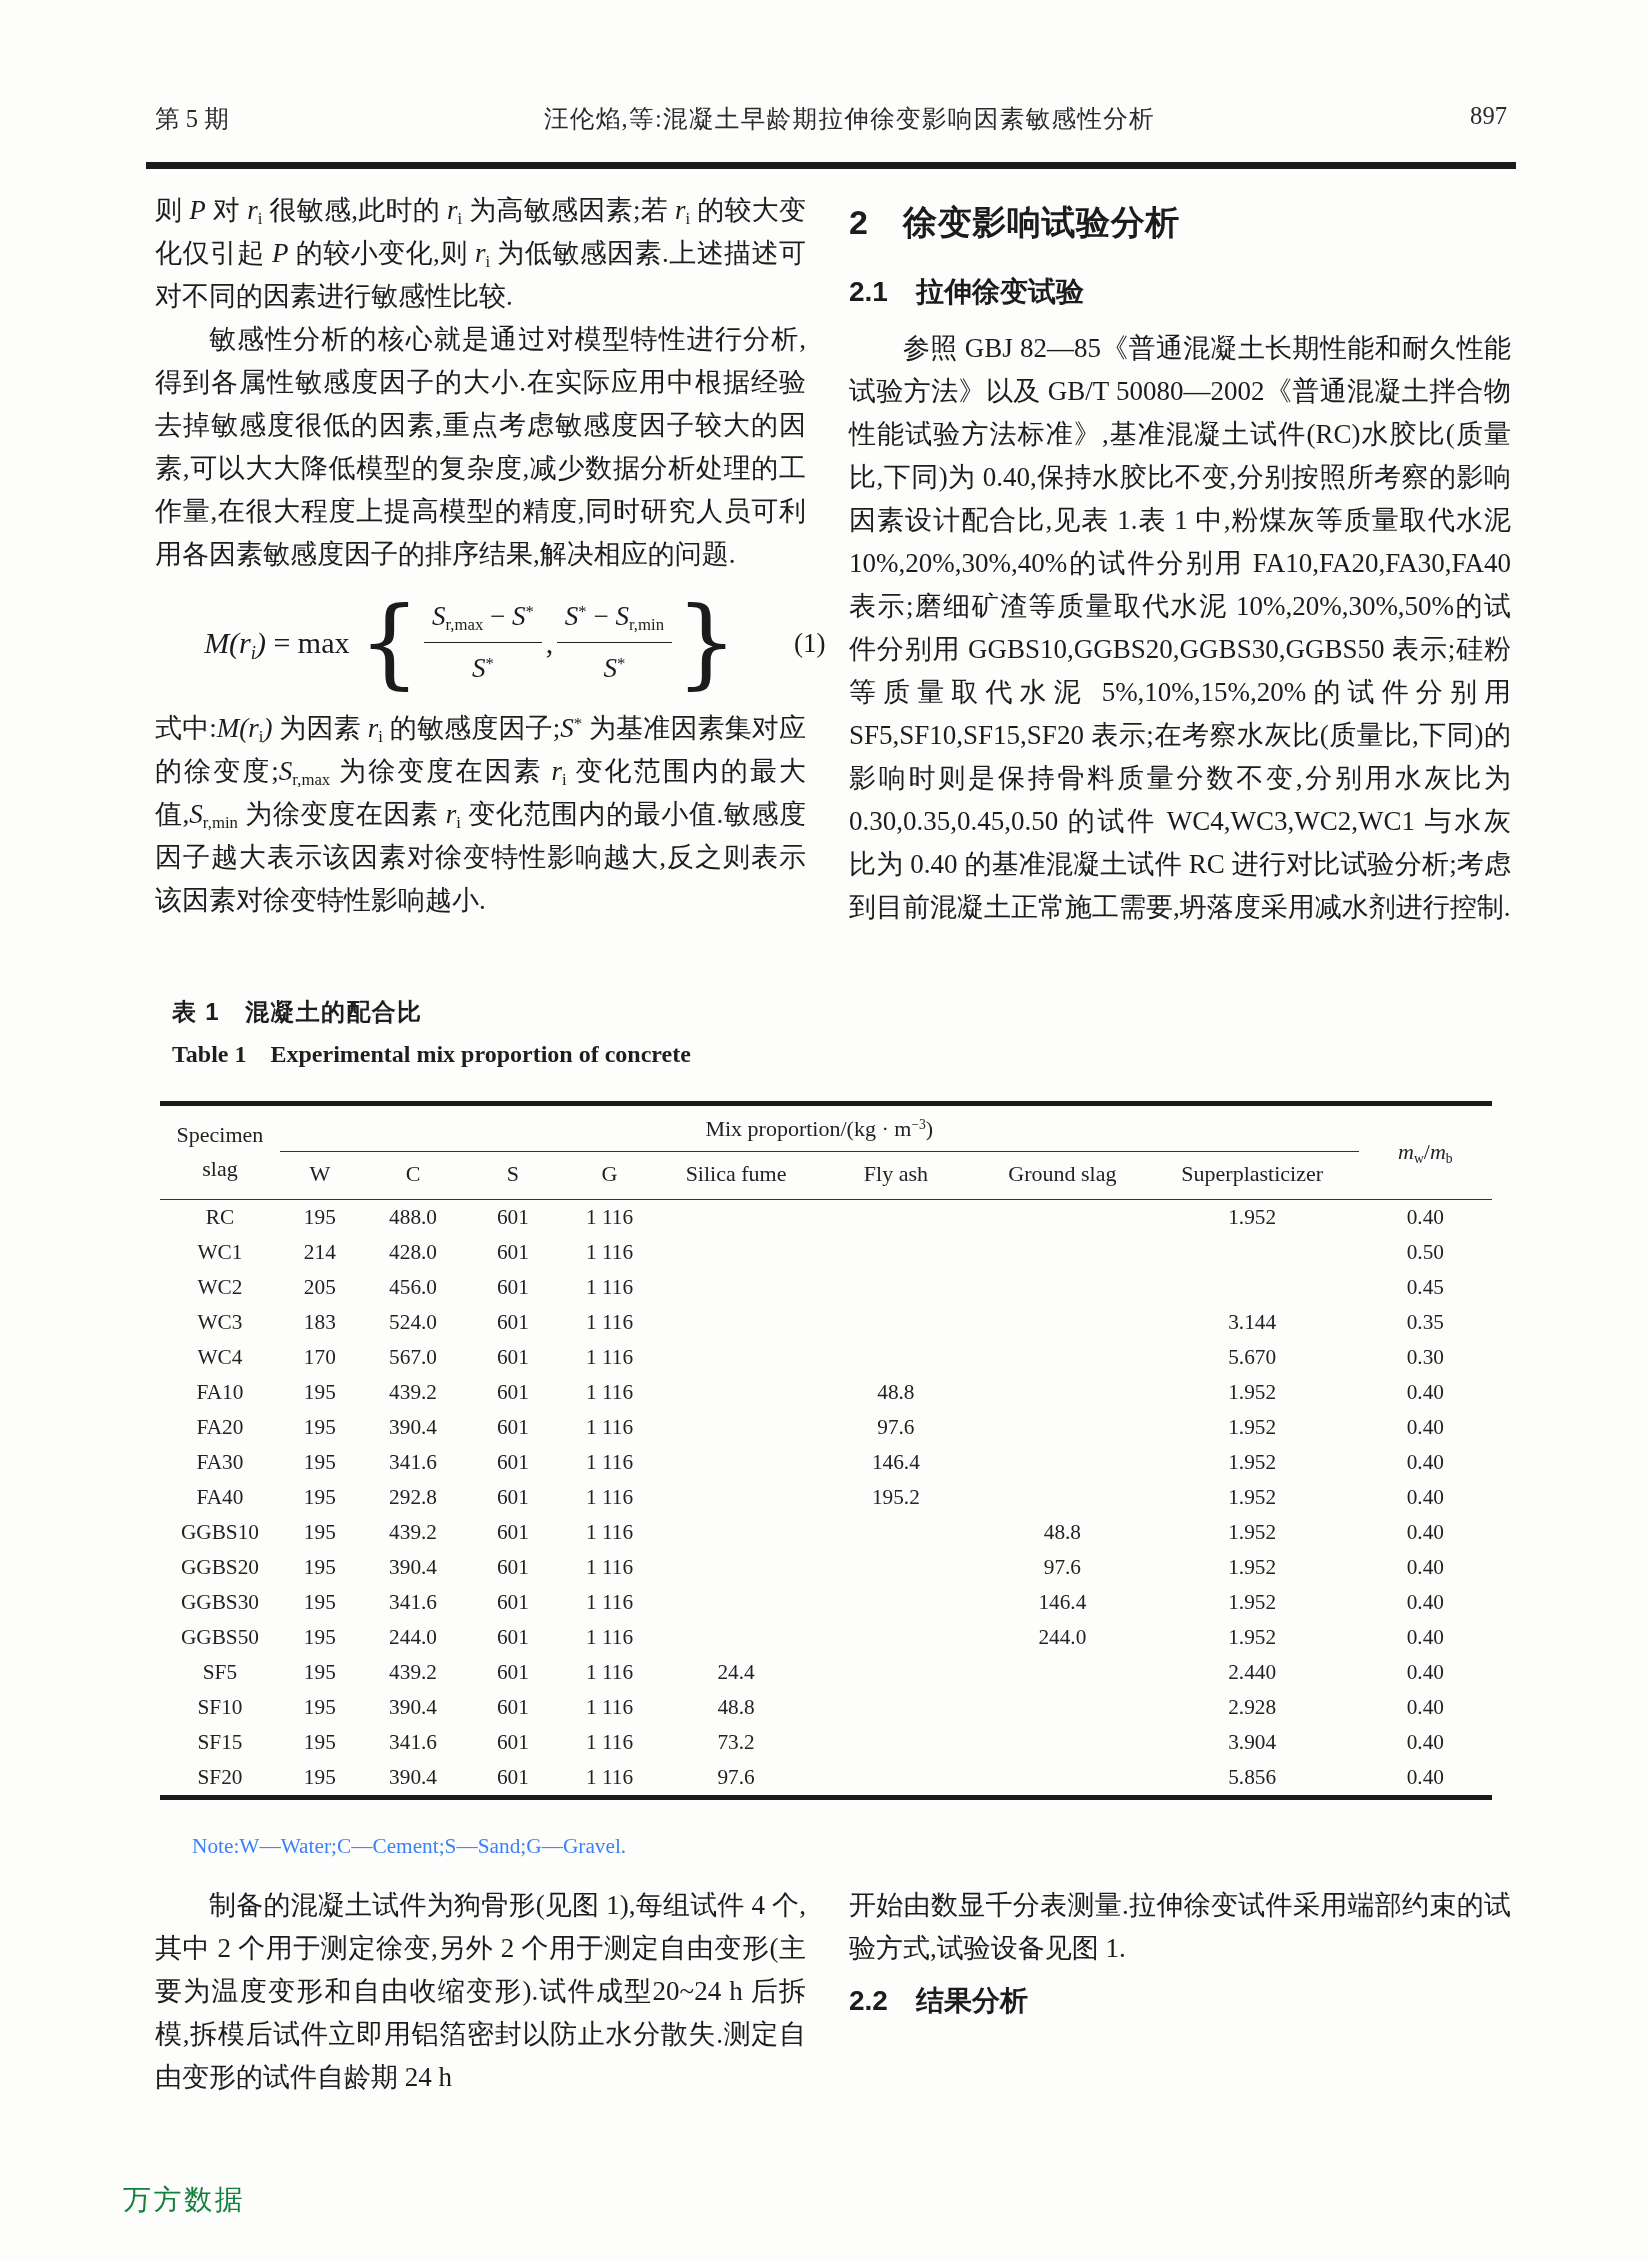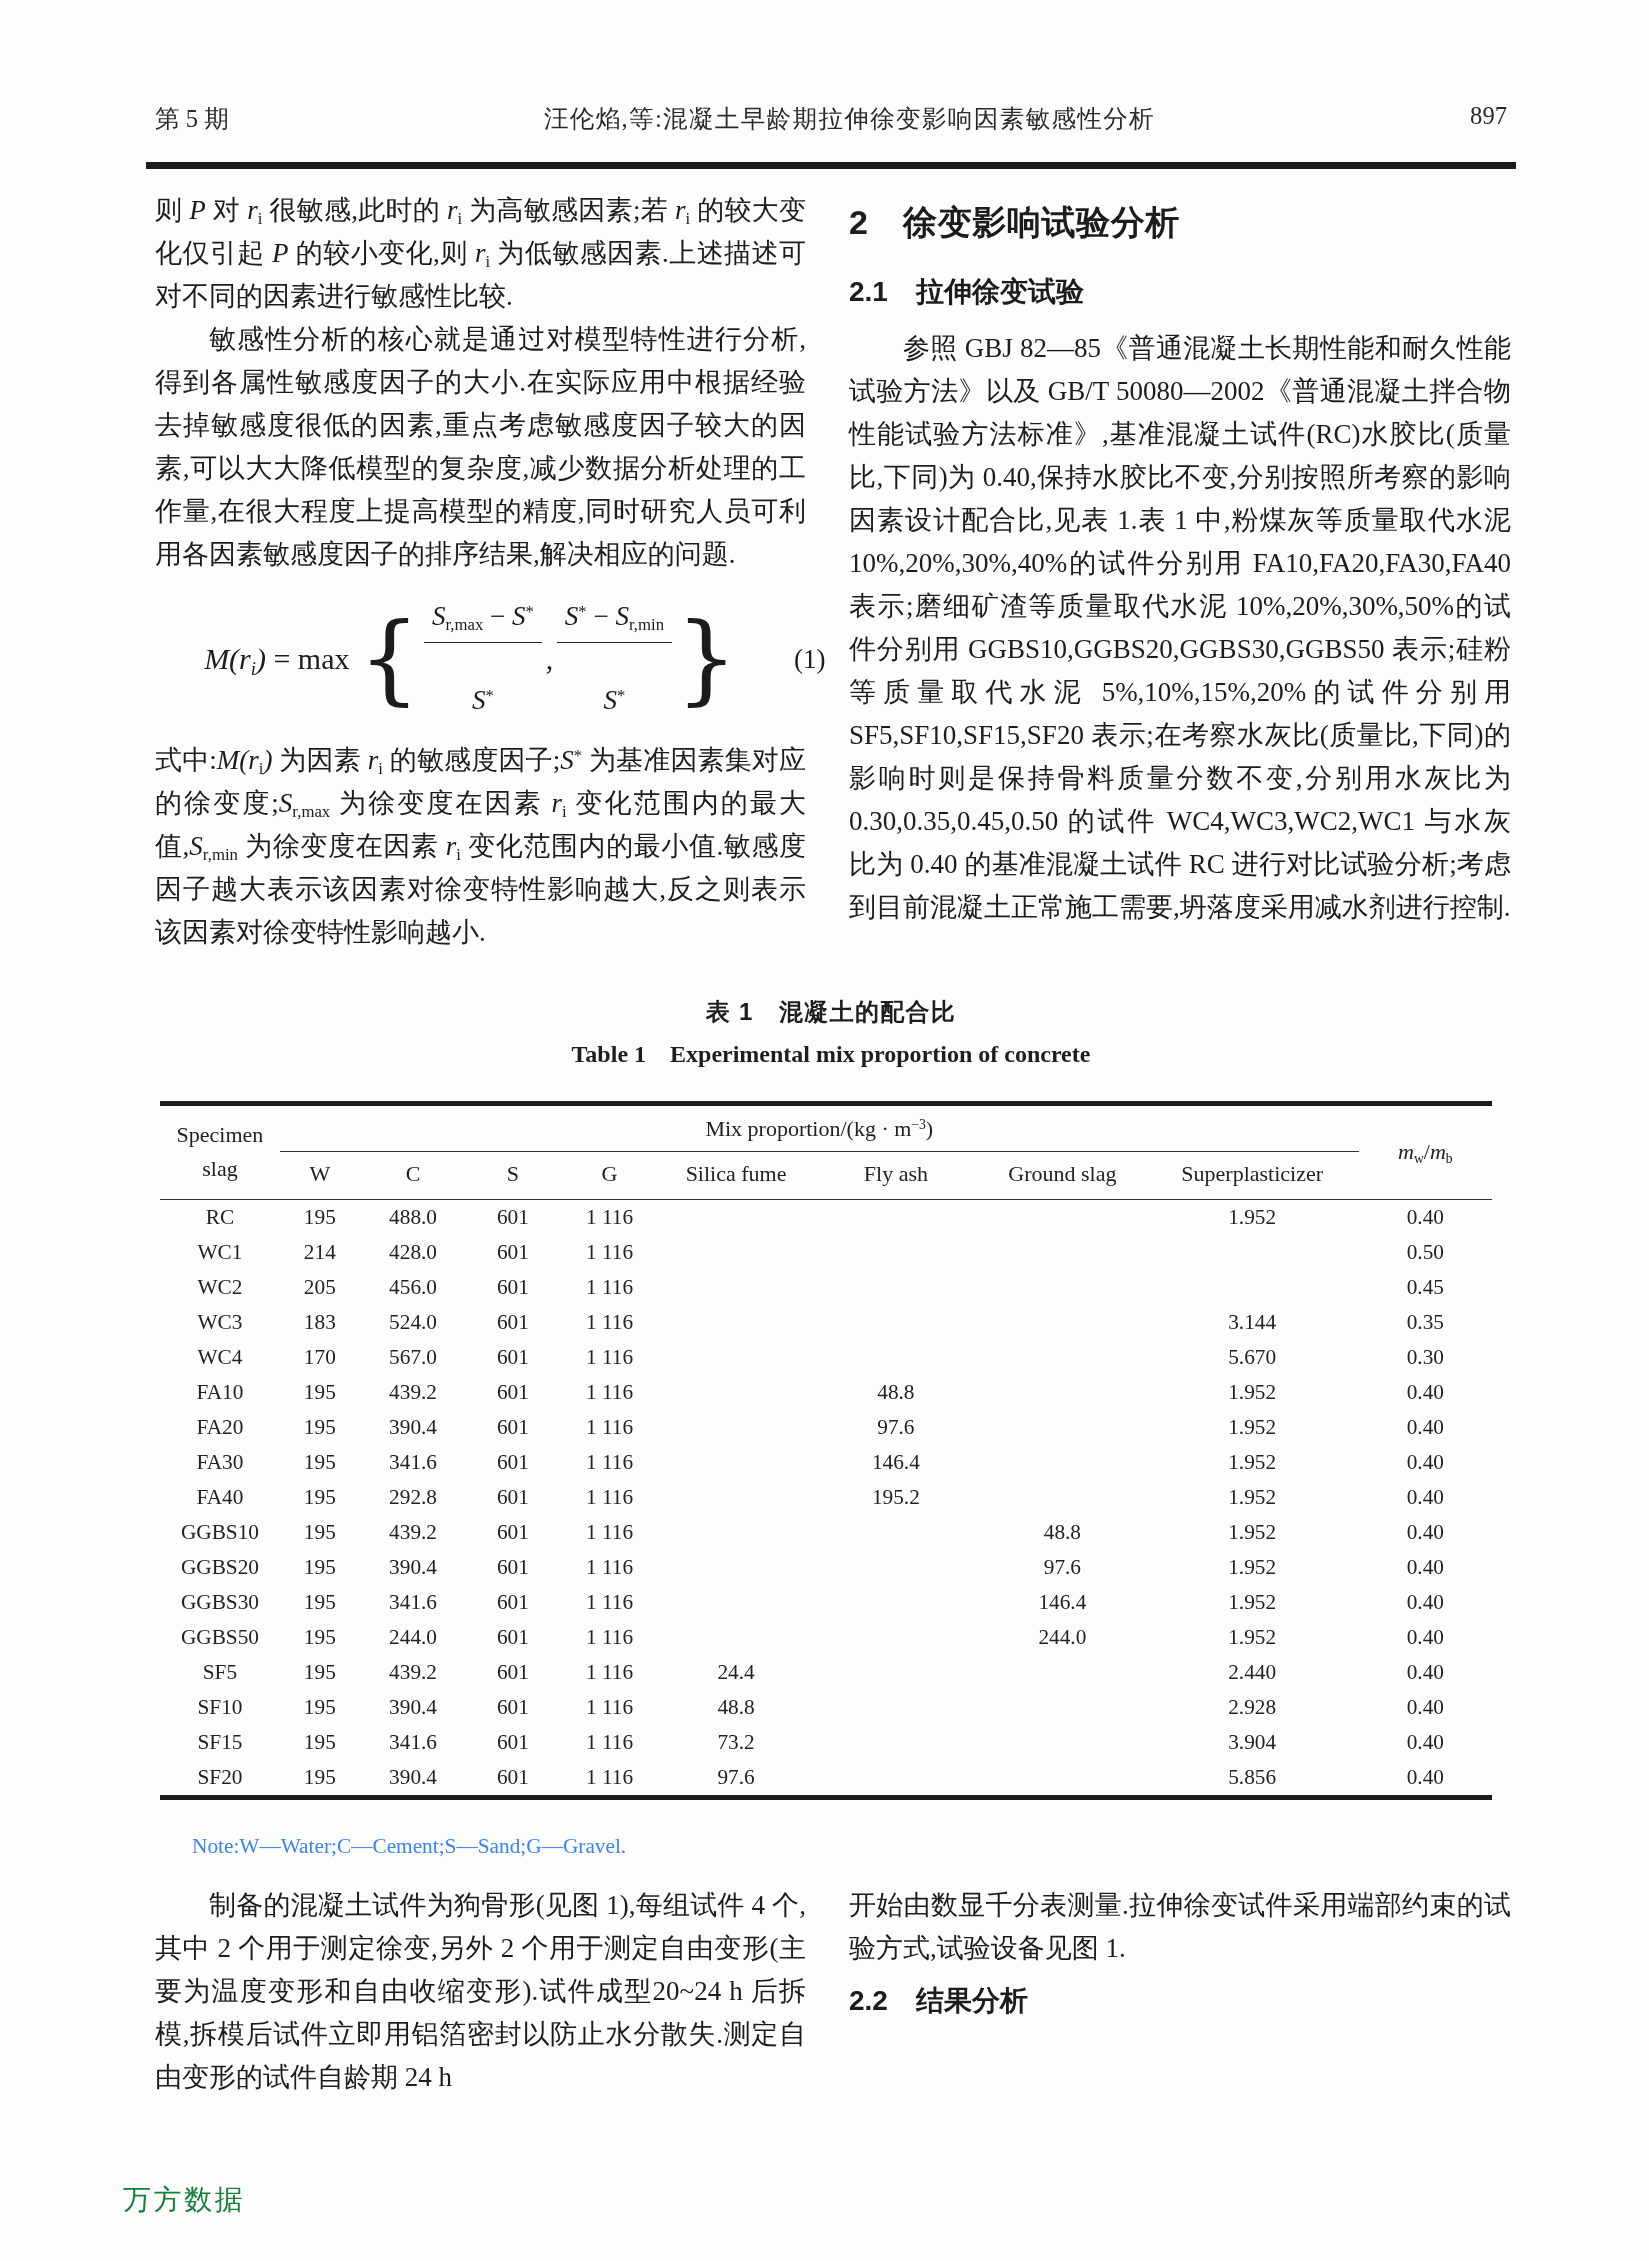--- a/index.html
+++ b/index.html
@@ -23,28 +23,28 @@
   p{margin:0; padding:0;}
   .indent{text-indent:2em;}
   .it{font-style:italic;}
   sub{font-size:62%; vertical-align:-0.3em; line-height:0;}
   sup{font-size:62%; vertical-align:0.5em; line-height:0;}
   .h1{font-family:"Liberation Sans","DejaVu Sans",sans-serif; font-weight:700; font-size:34px; margin:11.6px 0 26px 0; letter-spacing:0.6px;}
   .h2{font-family:"Liberation Sans","DejaVu Sans",sans-serif; font-weight:700; font-size:28px; margin:5.2px 0 14.2px 0;}
   
   .formula{position:relative; display:flex; align-items:center; justify-content:center; margin:19.4px 0 17px -19.4px; font-size:30px;}
   .eq-lhs{margin-right:9px; white-space:nowrap;}
-  .frac{display:inline-flex; flex-direction:column; align-items:center; font-size:27px; margin:0 3.9px;gap:32px;}
+  .frac{display:inline-flex; flex-direction:column; align-items:center; font-size:27px; margin:0 3.9px;}
   .frac .num{border-bottom:1.9px solid #222; padding:0 7.8px 3.9px;}
   .frac .den{padding-top:3.9px;}
   .brace{font-size:97px; font-weight:100; line-height:0; font-family:"DejaVu Serif",serif;}
   .eq-comma{align-self:center; font-size:30px;}
   .eq-num{position:absolute; right:-19.4px; top:50%; transform:translateY(-50%); font-size:27px;}
   
-  .tbl-caption{position:absolute; left:155px; top:996px; width:1352px; text-align:center;}
+  .tbl-caption{position:absolute; left:172px; top:996px; width:1352px; text-align:left;}
   .tbl-caption .zh{font-family:"Liberation Sans","DejaVu Sans",sans-serif; font-weight:700; font-size:24px; margin-bottom:10.3px; letter-spacing:1.3px;}
   .tbl-caption .en{font-weight:700; font-size:24px;}
   table.mix{
     position:absolute; left:160px; top:1101px; width:1332px;
     border-collapse:collapse; table-layout:fixed;
     border-top:5.8px solid #1b1b1b; border-bottom:5.8px solid #1b1b1b;
     font-size:21.3px; color:#222;
   }
   table.mix th{font-weight:400; font-size:22px; padding:6.5px 0; text-align:center;}
   table.mix .mix-h{border-bottom:1.9px solid #333; padding:10.3px 0 9px;}

